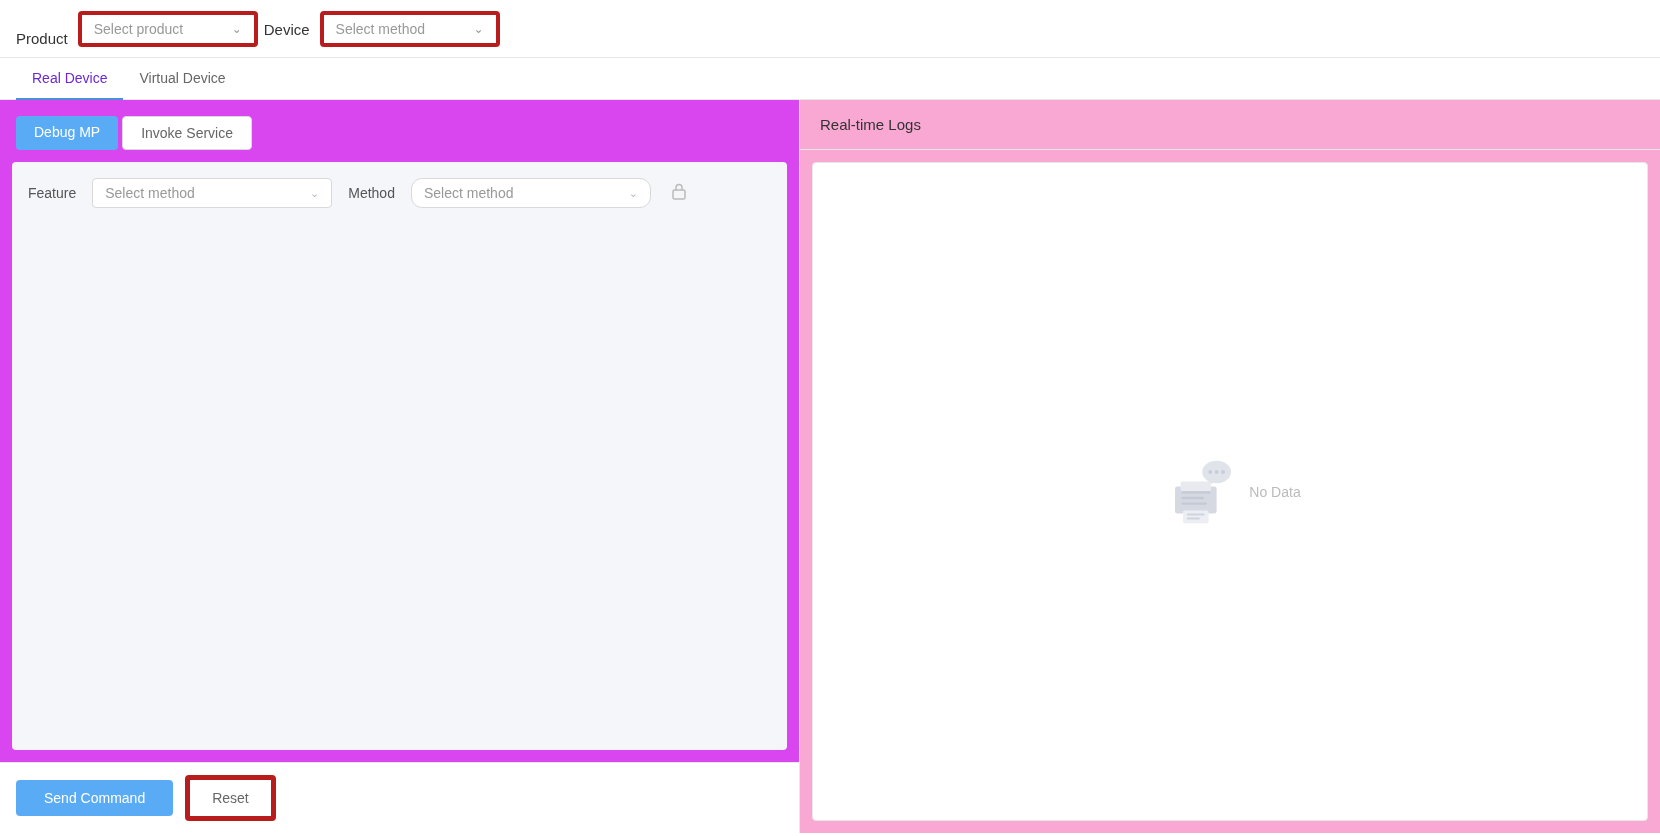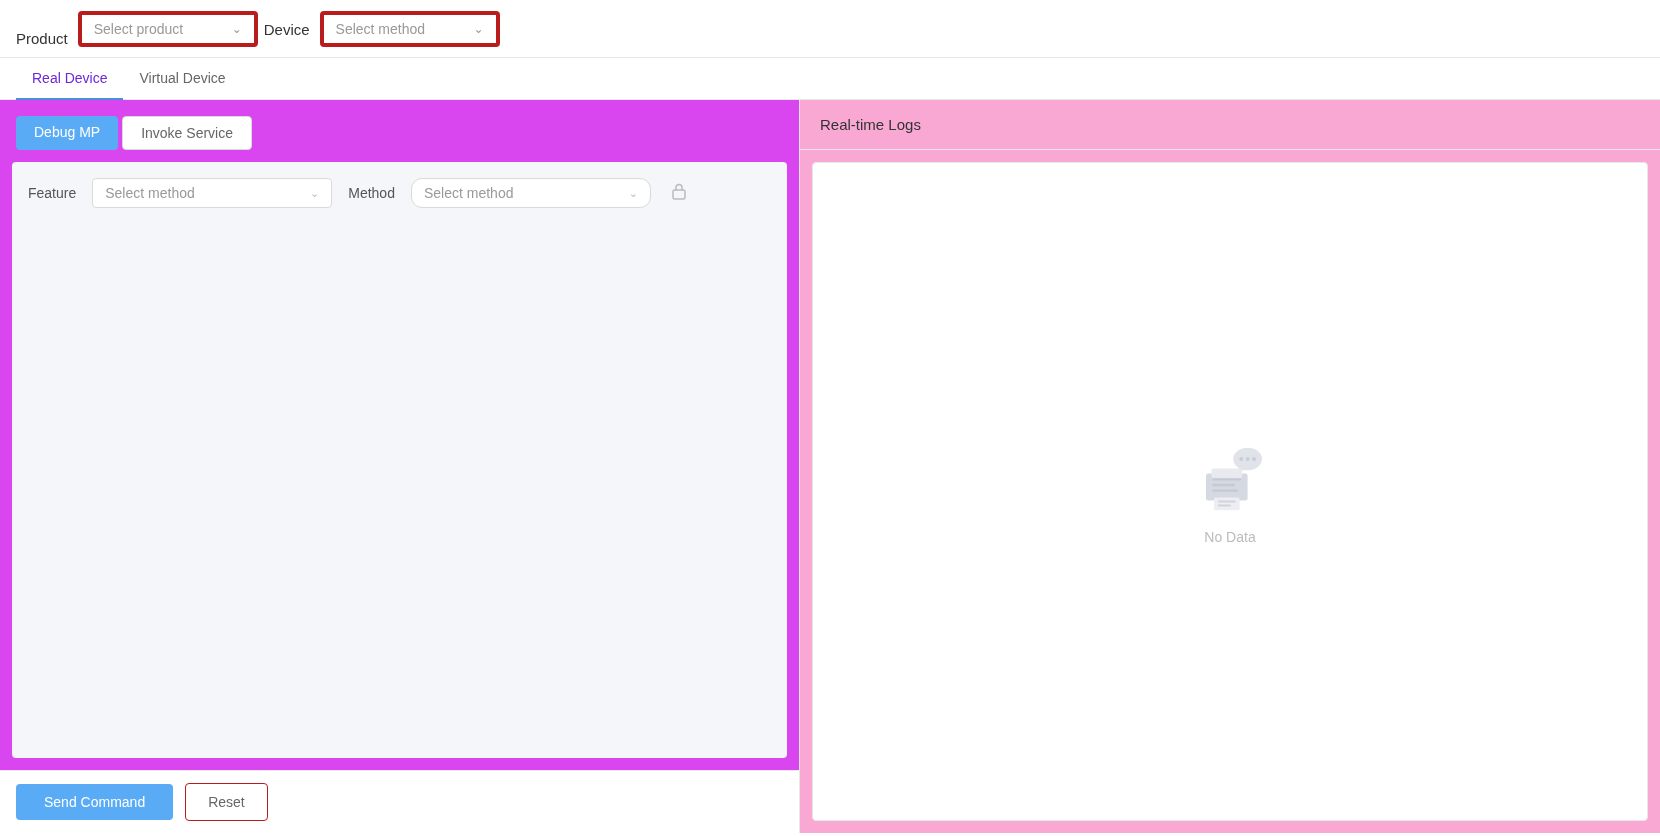--- a/index.html
+++ b/index.html
@@ -171,21 +171,21 @@
       border: none;
       border-radius: 4px;
       padding: 10px 28px;
       font-size: 14px;
       cursor: pointer;
       min-width: 120px;
     }
     .btn-reset {
       background: #fff;
       color: #666;
-      border: 1px solid #b91c1c;
+      border: 5px solid #b91c1c;
       border-radius: 4px;
       padding: 10px 22px;
       font-size: 14px;
       cursor: pointer;
     }
 
     
     .right-panel {
       flex: 1;
       display: flex;
@@ -264,21 +264,21 @@
       background: #fff;
       display: flex;
       align-items: center;
       justify-content: center;
       flex-direction: column;
       gap: 12px;
     }
 
     .no-data-icon {
       display: flex;
-      flex-direction: column;
+      flex-direction: row;
       align-items: center;
       gap: 10px;
     }
 
     .no-data-text {
       font-size: 14px;
       color: #bbb;
     }
 
     

